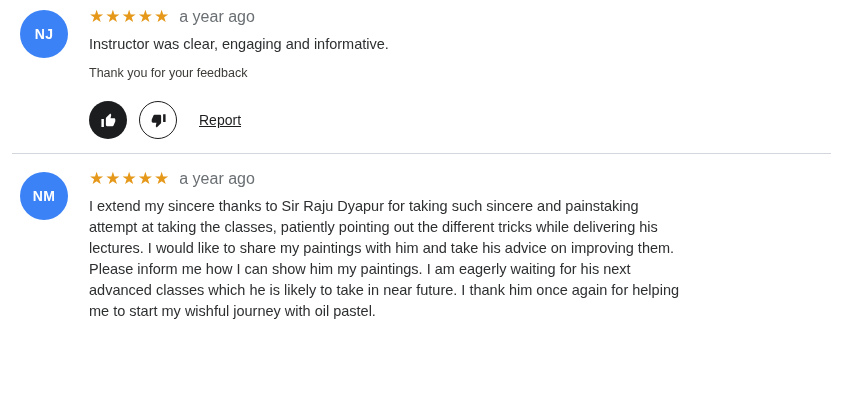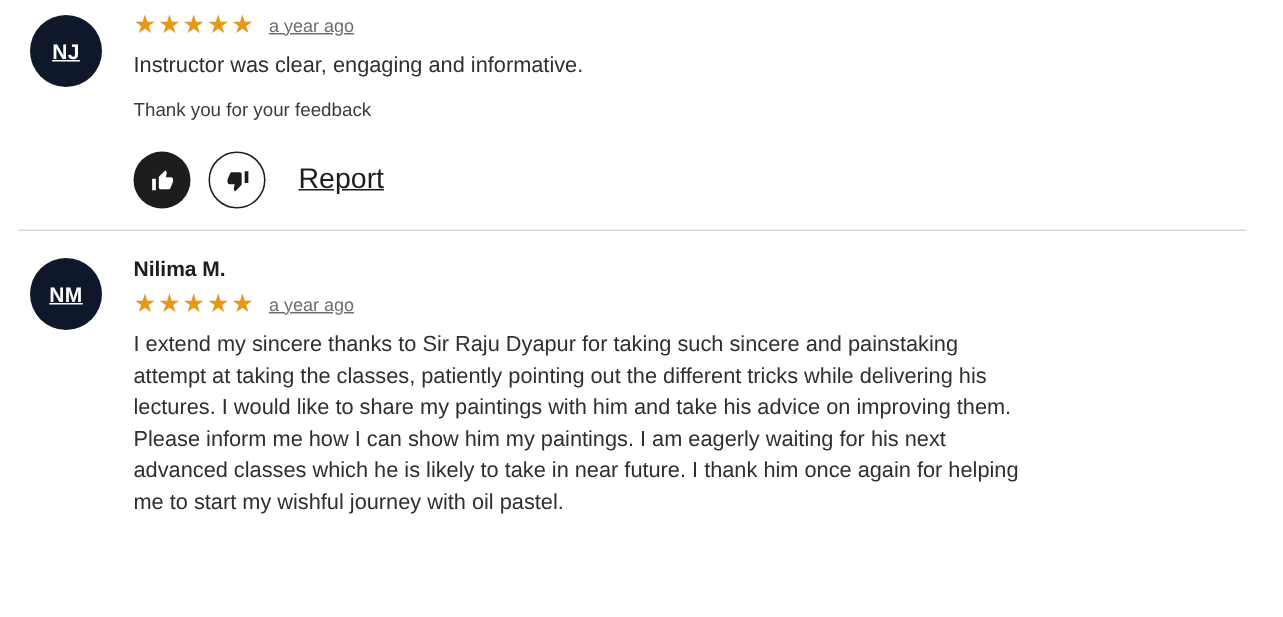--- a/index.html
+++ b/index.html
@@ -26,31 +26,30 @@
     box-sizing: border-box;
   }
   .review.first {
     padding-top: 8px;
   }
   .avatar {
     width: 48px;
     height: 48px;
     min-width: 48px;
     border-radius: 50%;
-    background: #0f172a;
+    background: #3b82f6;
     color: #ffffff;
     display: flex;
     align-items: center;
     justify-content: center;
     font-size: 14px;
     font-weight: 700;
     letter-spacing: 0.3px;
     margin-top: 2px;
     margin-left: 8px;
-    text-decoration: underline;
   }
   .body {
     margin-left: 21px;
     flex: 1;
     min-width: 0;
   }
   .reviewer-name {
     font-size: 14px;
     font-weight: 700;
     color: #1c1d1f;
@@ -67,25 +66,24 @@
     align-items: center;
     line-height: 1;
   }
   .star {
     color: #e59819;
     font-size: 17px;
     letter-spacing: 0px;
     margin-right: 1px;
   }
   .time-ago {
-    font-size: 12px;
+    font-size: 16px;
     color: #6a6f73;
     margin-left: 9px;
     line-height: 1;
-    text-decoration: underline;
   }
   .review-text {
     font-size: 14.5px;
     line-height: 21px;
     color: #2d2f31;
     max-width: 600px;
     margin: 0 0 8px 0;
   }
   .review-text.wide {
     max-width: 602px;
@@ -121,21 +119,21 @@
     background: #ffffff;
     color: #1c1d1f;
     border: 1px solid #1c1d1f;
     margin-left: 12px;
   }
   .icon-btn svg {
     display: block;
   }
   .report-link {
     margin-left: 22px;
-    font-size: 19px;
+    font-size: 14px;
     color: #1c1d1f;
     text-decoration: underline;
     cursor: pointer;
     text-align: center;
   }
   .divider {
     height: 1px;
     background: #d1d7dc;
     margin: 0 24px 0 12px;
   }
@@ -178,21 +176,20 @@
         <span class="report-link">Report</span>
       </div>
     </div>
   </div>
 
   <div class="divider"></div>
 
   <div class="review">
     <div class="avatar">NM</div>
     <div class="body">
-      <div class="reviewer-name">Nilima M.</div>
       <div class="rating-row">
         <div class="stars">
           <span class="star">★</span>
           <span class="star">★</span>
           <span class="star">★</span>
           <span class="star">★</span>
           <span class="star">★</span>
         </div>
         <span class="time-ago">a year ago</span>
       </div>

